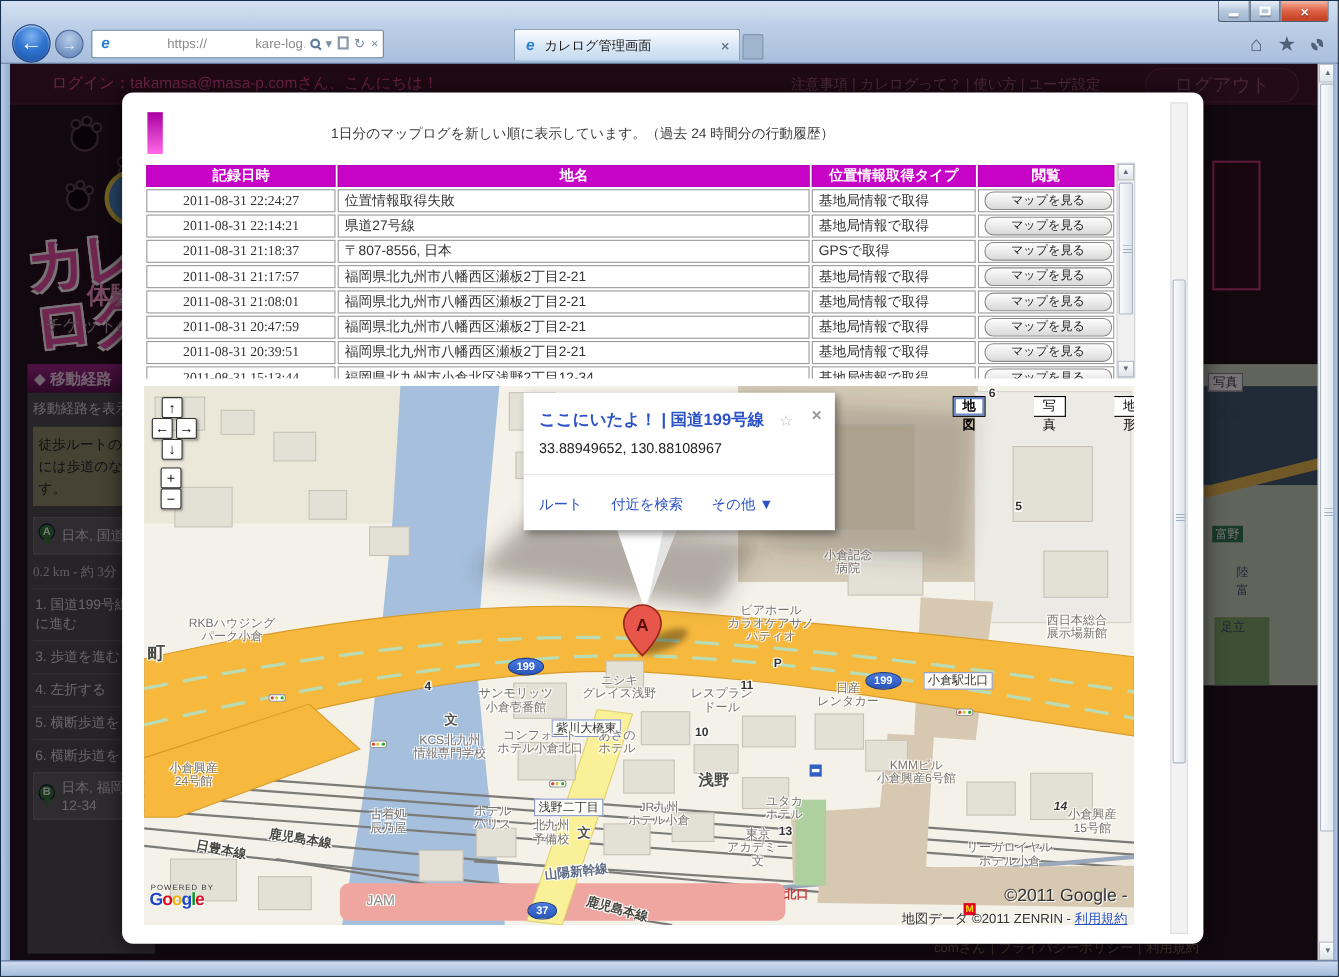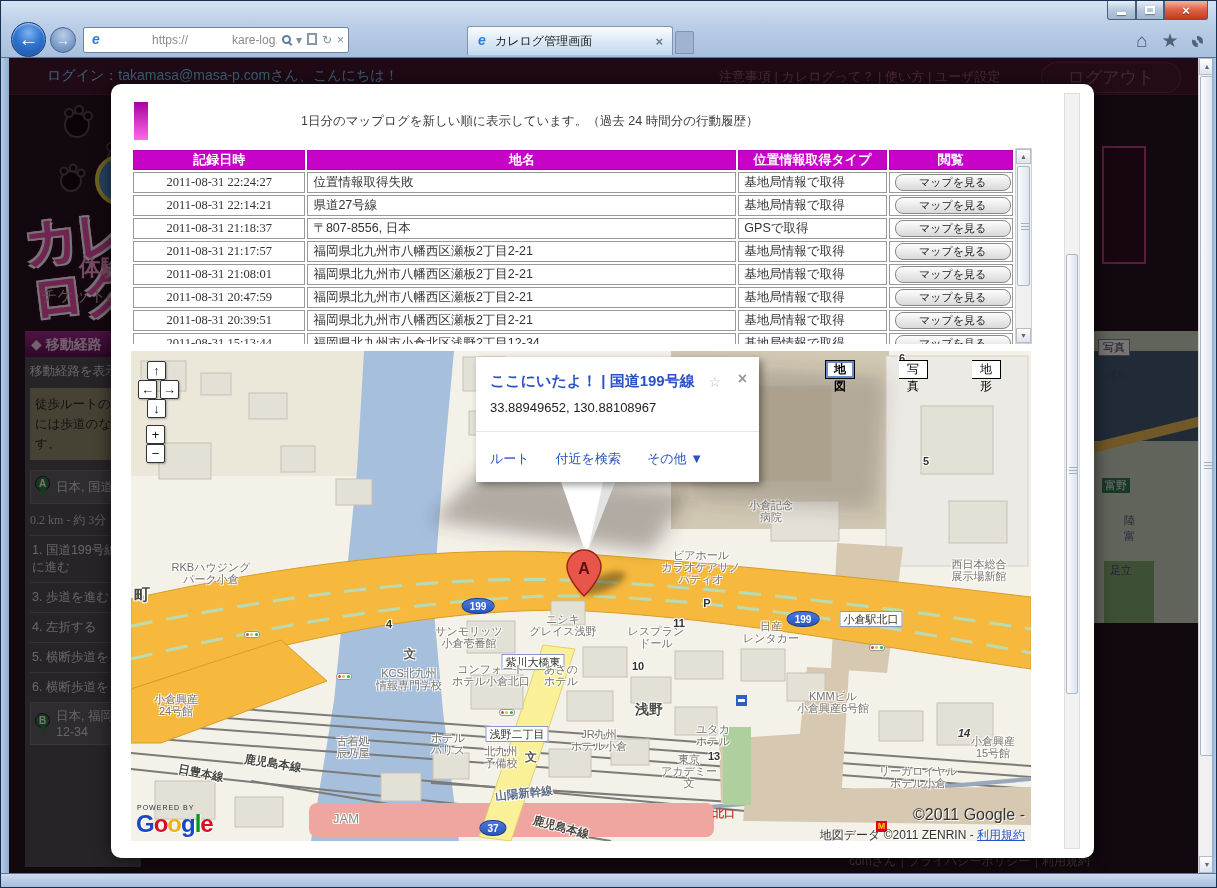--- a/index.html
+++ b/index.html
@@ -60,21 +60,21 @@
   .v-scrollbar{position:absolute;left:1197px;top:57px;width:16px;height:815px;z-index:11;background:#f0f0f0;border-left:1px solid #d4d4d4;}
   .sb-arrow{position:absolute;left:0;width:16px;height:17px;background:linear-gradient(180deg,#fdfdfd,#dfe4ea);
     border:1px solid #b5bdc8;color:#5a6a7a;font-size:7px;text-align:center;line-height:16px;}
   .sb-thumb{position:absolute;left:1px;width:14px;background:linear-gradient(90deg,#fafbfc,#dde4ec);border:1px solid #a8b6c8;border-radius:2px;}
   .sb-grip{position:absolute;left:3px;width:8px;height:8px;
     background:repeating-linear-gradient(180deg,#9fb0c4 0 1px,transparent 1px 3px);}
 
   
   .content{position:absolute;left:8px;top:57px;width:1189px;height:815px;background:#20101a;overflow:hidden;z-index:1;}
   .pg-header{position:absolute;left:0;top:0;width:100%;height:37px;background:#3f1527;border-bottom:1px solid #5a2138;}
-  .login-text{position:absolute;left:38px;top:9px;font-size:14px;color:#7dd3fc;}
+  .login-text{position:absolute;left:38px;top:9px;font-size:14px;color:#ec4899;}
   .hdr-links{position:absolute;left:710px;top:10px;font-size:13px;color:#a95f7c;}
   .hdr-links span.lnk{cursor:pointer;}
   .logout-btn{position:absolute;left:1032px;top:4px;width:140px;height:31px;border:1px solid #6a3048;border-radius:15px;
     background:#451a2d;color:#96536b;font-size:17px;text-align:center;line-height:29px;}
   .paw{position:absolute;}
   .logo-text{position:absolute;left:18px;top:150px;font-size:54px;font-weight:bold;color:#f04fa8;transform:rotate(-7deg);
     text-shadow:-2px -2px 0 #fff,2px -2px 0 #fff,-2px 2px 0 #fff,2px 2px 0 #fff,0 0 6px #803;letter-spacing:-3px;width:120px;line-height:56px;}
   .logo-badge{position:absolute;left:86px;top:96px;width:52px;height:52px;border-radius:50%;background:#4a90d0;border:4px solid #f0d84a;}
   .logo-sub{position:absolute;left:70px;top:195px;font-size:22px;font-weight:bold;color:#ff9fd0;}
   .ticket-text{position:absolute;left:32px;top:228px;font-size:16px;color:#c4a8b2;}
@@ -149,39 +149,39 @@
   .tlight{position:absolute;width:16px;height:7px;background:#fff;border:1px solid #999;border-radius:3px;display:flex;align-items:center;justify-content:space-around;pointer-events:none;}
   .tlight i{width:3px;height:3px;border-radius:50%;display:block;}
   .tl-r{background:#d44;} .tl-y{background:#cc3;} .tl-g{background:#3a3;}
   .mcd{position:absolute;width:11px;height:11px;background:#d02;color:#fd0;font-size:9px;font-weight:bold;text-align:center;line-height:11px;pointer-events:none;}
   .transit{position:absolute;width:11px;height:11px;background:#2f5fc4;pointer-events:none;}
   .transit::after{content:"";position:absolute;left:2px;top:4px;width:7px;height:3px;background:#fff;}
 
   
   .ctl{position:absolute;width:19px;height:19px;background:#fff;border:1px solid #333;border-radius:2px;
     text-align:center;line-height:17px;font-size:13px;color:#111;cursor:pointer;box-shadow:1px 1px 2px rgba(0,0,0,.3);z-index:6;}
-  .maptype{position:absolute;left:694px;top:9px;display:flex;z-index:6;gap:44px;}
+  .maptype{position:absolute;left:735px;top:9px;display:flex;z-index:6;gap:44px;}
   .mt-btn{height:19px;background:#fff;border:1px solid #000;border-left:none;font-size:12px;padding:0 8px;line-height:17px;color:#000;cursor:pointer;}
   .mt-btn:first-child{border-left:1px solid #000;}
   .mt-btn.sel{font-weight:bold;box-shadow:inset 0 0 0 2px #6a8ac8;}
 
   
   .iw{position:absolute;left:345px;top:6px;width:283px;height:125px;background:#fff;z-index:5;
     box-shadow:3px 3px 7px rgba(0,0,0,.4);}
   .iw-title{position:absolute;left:14px;top:15px;font-size:15px;font-weight:bold;color:#2a52c6;white-space:nowrap;}
   .iw-star{position:absolute;right:38px;top:17px;color:#b8b8b8;font-size:14px;cursor:pointer;}
   .iw-close{position:absolute;right:12px;top:13px;color:#999;font-size:16px;font-weight:bold;cursor:pointer;}
   .iw-coords{position:absolute;left:14px;top:43px;font-size:13px;color:#222;}
   .iw-div{position:absolute;left:0;top:74px;width:100%;border-top:1px solid #e6e6e6;}
   .iw-links{position:absolute;left:14px;top:93px;font-size:13px;color:#2a52c6;}
   .iw-links span{margin-right:26px;cursor:pointer;}
 
   
   .powered{position:absolute;left:6px;top:453px;font-size:7px;color:#333;letter-spacing:1px;z-index:6;}
-  .glogo{position:absolute;left:5px;top:459px;font-family:"Liberation Serif","DejaVu Serif",serif;font-weight:bold;font-size:24px;letter-spacing:-1px;z-index:6;
+  .glogo{position:absolute;left:5px;top:459px;font-family:"Liberation Serif","DejaVu Serif",serif;font-weight:bold;font-size:16px;letter-spacing:-1px;z-index:6;
     text-shadow:1px 1px 0 #fff;}
   .g1{color:#1a46c8;} .g2{color:#d50f25;} .g3{color:#eeb211;} .g4{color:#1a46c8;} .g5{color:#009925;} .g6{color:#d50f25;}
   .attr1{position:absolute;right:6px;top:455px;font-size:16px;color:#333;z-index:6;text-shadow:1px 1px 0 #fff;}
   .attr2{position:absolute;right:6px;top:476px;font-size:12px;color:#333;z-index:6;text-shadow:1px 1px 0 #fff;}
   .attr2 a{color:#2a52c6;text-decoration:underline;cursor:pointer;}
 </style>
 </head>
 <body>
 
 <div class="screen">

